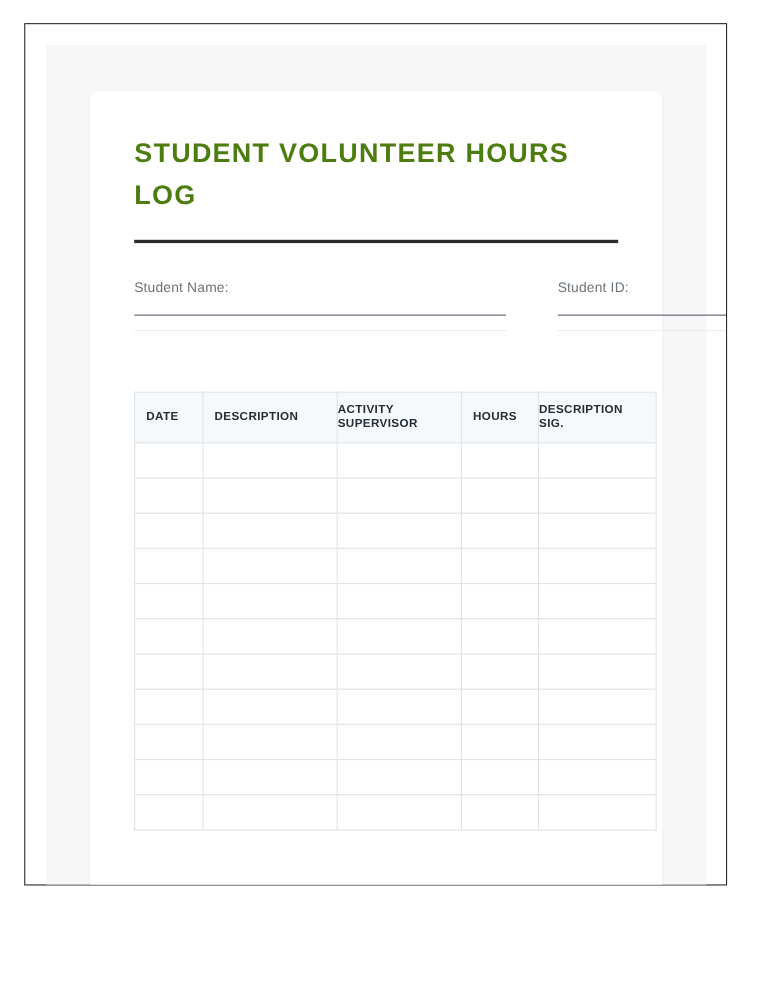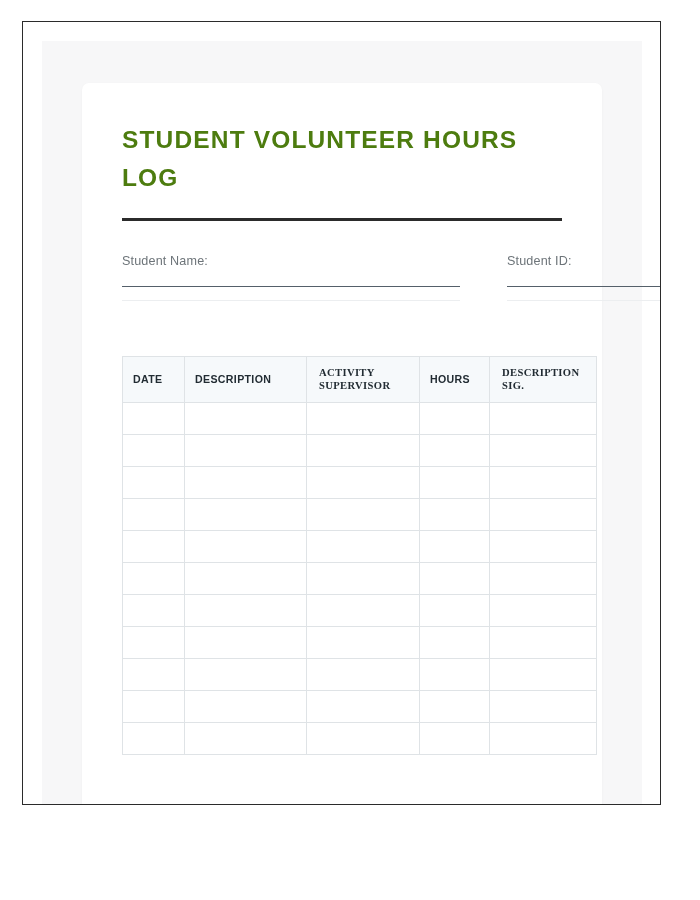--- a/index.html
+++ b/index.html
@@ -152,21 +152,21 @@
     background: #ffffff;
   }
 
   .col-date  { width: 62px; }
   .col-org   { width: 122px; }
   .col-act   { width: 113px; }
   .col-hours { width: 70px; }
   .col-sup   { width: 107px; }
 
   .hours-table thead th.c-act,
-  .hours-table thead th.c-sup { padding-left: 12px; font-family: Liberation Serif, serif; }
+  .hours-table thead th.c-sup { padding-left: 0; }
 </style>
 </head>
 <body>
 
 <div class="viewport">
   <div class="page-backdrop"></div>
 
   <div class="sheet">
     <div class="sheet-inner">
 

